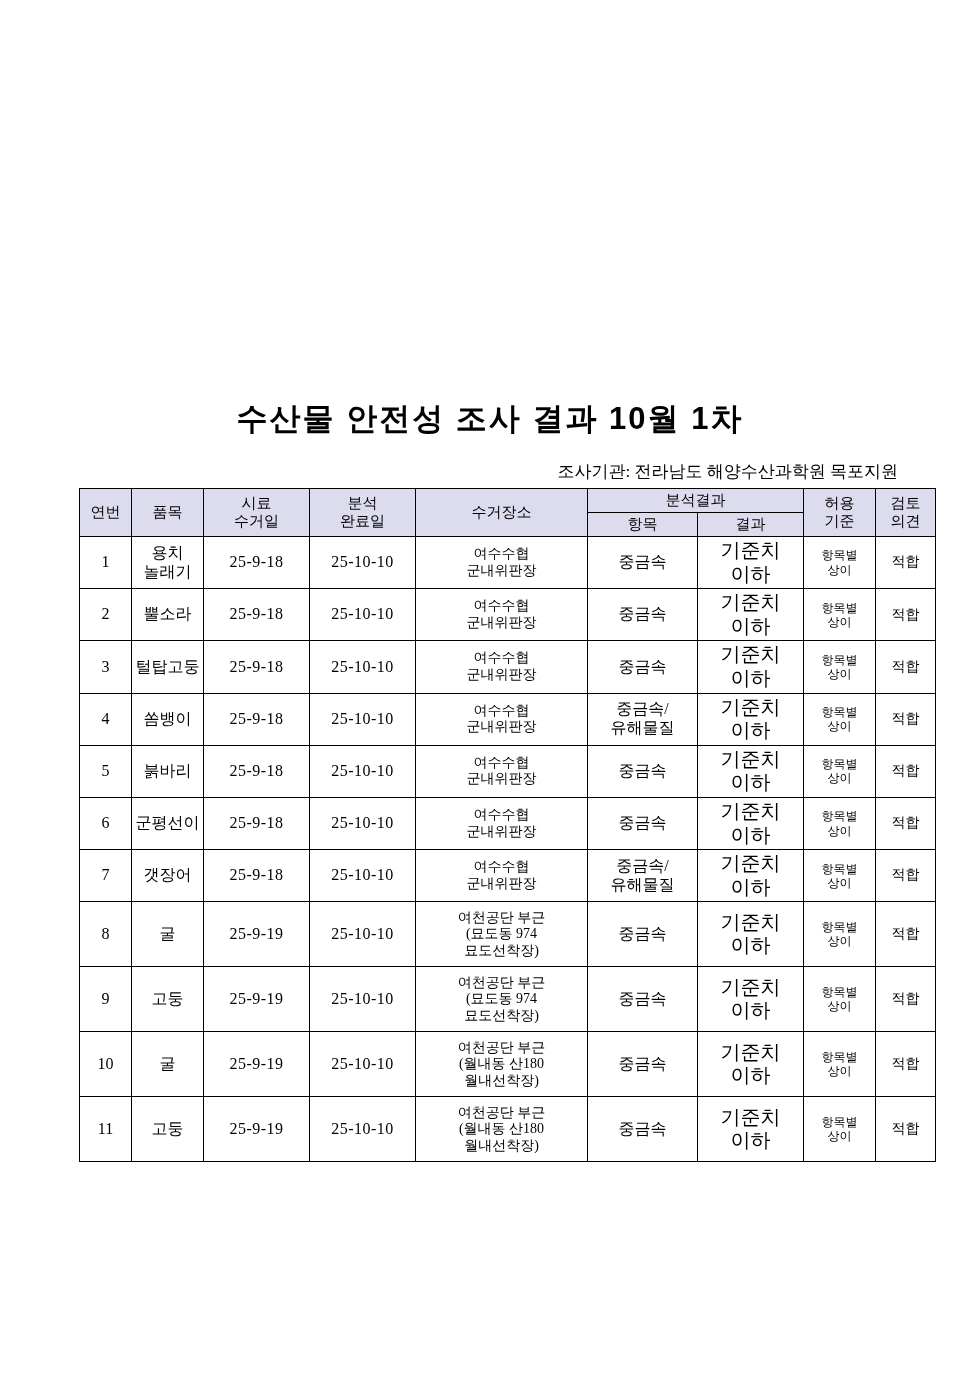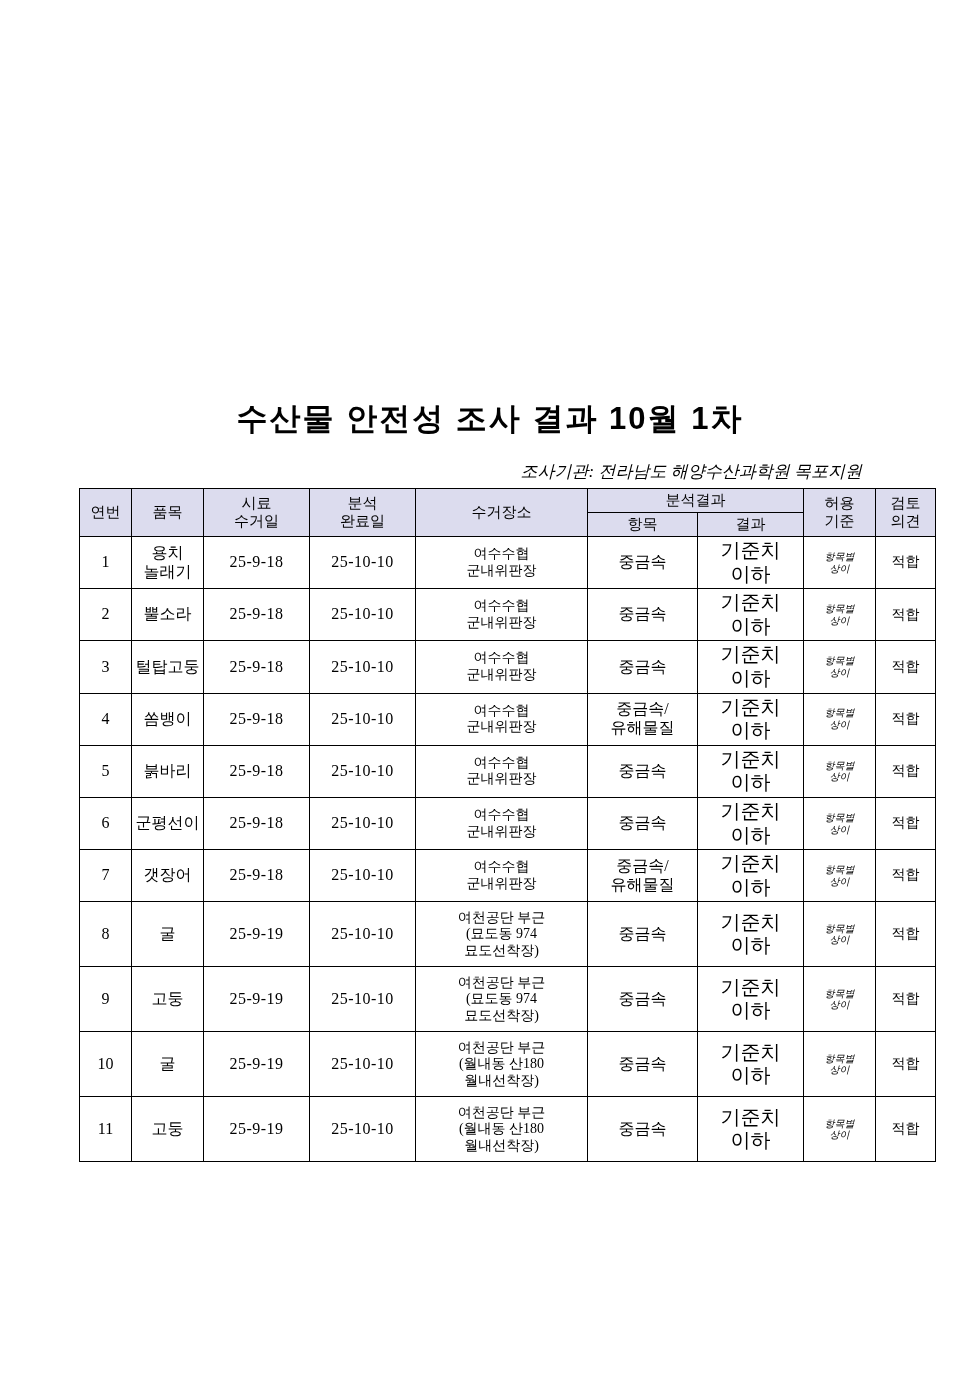--- a/index.html
+++ b/index.html
@@ -14,40 +14,40 @@
     color: #000000;
     position: relative;
     overflow: hidden;
   }
   .page {
     position: absolute;
     left: 0;
     top: 0;
     width: 944px;
     height: 1386px;
+    padding-left: 36px;
   }
   .doc-title {
     position: absolute;
     left: 0;
     top: 398px;
     width: 980px;
     text-align: center;
     font-size: 31px;
     font-weight: bold;
     letter-spacing: 2px;
     font-family: "Liberation Sans", "DejaVu Sans", sans-serif;
   }
   .agency-line {
     position: absolute;
     right: 82px;
     top: 460px;
     font-size: 17px;
     letter-spacing: 0px;
     font-family: "Liberation Serif", "DejaVu Serif", serif;
-    font-style: italic;
   }
   table.main {
     position: absolute;
     left: 79px;
     top: 488px;
     border-collapse: collapse;
     table-layout: fixed;
     width: 822px;
     font-size: 15px;
   }
@@ -73,21 +73,21 @@
   .col-res   { width: 106px; }
   .col-std   { width: 72px; }
   .col-op    { width: 60px; }
 
   td.no-cell  { font-size: 16px; }
   td.item-cell { font-size: 16px; font-weight: normal; margin-left: 26px; }
   td.date-cell { font-size: 16px; letter-spacing: 0.5px; }
   td.place-cell { font-size: 14px; }
   td.cat-cell  { font-size: 16px; }
   td.res-cell  { font-size: 20px; }
-  td.std-cell  { font-size: 10px; font-style: italic; }
+  td.std-cell  { font-size: 12px; }
   td.op-cell   { font-size: 14px; }
 
   .row-tall td { height: 44px; }
   .row-xtall td { height: 60px; }
 
   .twoline { display: block; }
 </style>
 </head>
 <body>
 

